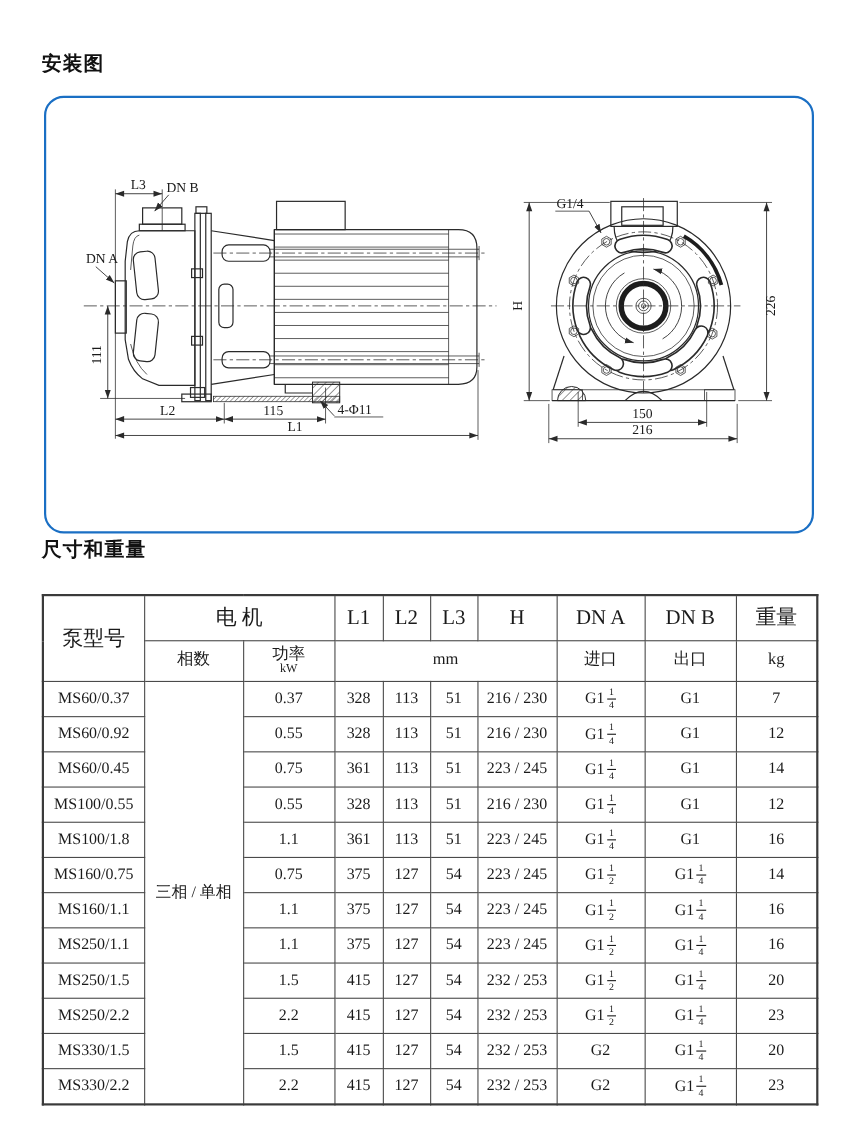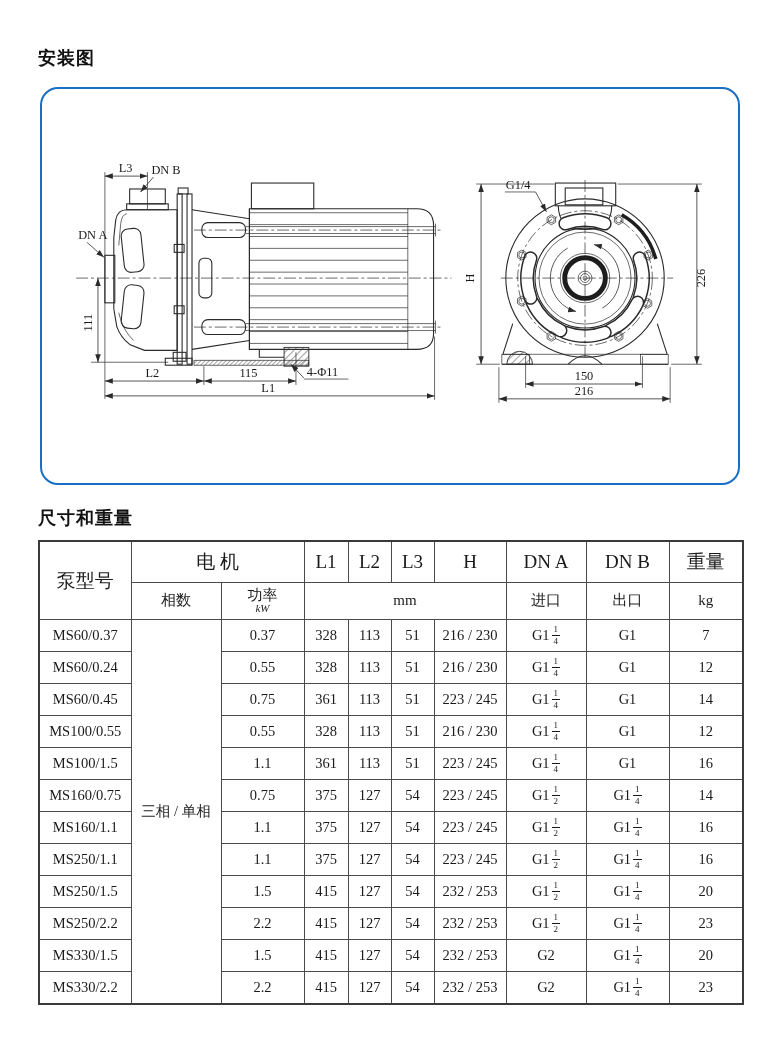--- a/index.html
+++ b/index.html
@@ -1,33 +1,33 @@
 <!DOCTYPE html>
 <html style="--accent: #1a6fc4;"><head>
 <meta charset="utf-8">
 <style>
   html,body{margin:0;padding:0;background:#fff;}
   .page{position:relative;width:780px;height:1041px;background:#ffffff;overflow:hidden;
         font-family:"Liberation Serif",serif;color:#1a1a1a;padding-left:16px;}
   .sec-title{position:absolute;left:38px;font-family:"Liberation Sans",sans-serif;
         font-weight:700;font-size:18px;color:#111;letter-spacing:1px;}
   #title-install{top:46px;}
-  #title-dims{top:506px;}
+  #title-dims{top:487px;}
   .diagram-box{position:absolute;left:40px;top:87px;width:696px;height:394px;
         border:2.5px solid var(--accent,#1a6fc4);border-radius:18px;background:#fff;}
   .diagram-box svg{display:block;width:100%;height:100%;}
   
   .spec-table{position:absolute;left:38px;top:540px;border-collapse:collapse;table-layout:fixed;
         width:704px;font-size:14.5px;color:#1a1a1a;border:2px solid #3a3a3a;}
   .spec-table th,.spec-table td{border:1px solid #4a4a4a;text-align:center;vertical-align:middle;
         padding:0;font-weight:normal;line-height:1.15;}
   .spec-table thead tr.r1 th{height:40px;font-size:19px;}
   .spec-table thead tr.r2 th{height:36px;font-size:15px;margin-top:13px;}
   .spec-table tbody td{height:31px;}
-  .unit-small{display:block;font-size:11px;margin-top:-2px;font-style:italic;}
+  .unit-small{display:block;font-size:11px;margin-top:-2px;}
   .frac{display:inline-block;vertical-align:-0.5em;text-align:center;font-size:9px;
         line-height:1;margin-left:2px;}
   .frac .fn{display:block;padding:0 2px 1px 2px;border-bottom:1px solid #1a1a1a;}
   .frac .fd{display:block;padding-top:1px;}
   
   .ln{stroke:#2a2a2a;stroke-width:1.1;fill:none;}
   .lnt{stroke:#2a2a2a;stroke-width:0.7;fill:none;}
   .cl{stroke:#2a2a2a;stroke-width:0.7;fill:none;stroke-dasharray:12 3 3 3;}
   .dim{stroke:#2a2a2a;stroke-width:0.8;fill:none;}
   .lbl{font-family:"Liberation Serif",serif;font-size:12.5px;fill:#1a1a1a;}
@@ -301,21 +301,21 @@
           <td>0.37</td>
           <td>328</td>
           <td>113</td>
           <td>51</td>
           <td>216 / 230</td>
           <td>G1<span class="frac"><span class="fn">1</span><span class="fd">4</span></span></td>
           <td>G1</td>
           <td>7</td>
         </tr>
         <tr>
-          <td>MS60/0.24</td>
+          <td>MS60/0.92</td>
           <td>0.55</td>
           <td>328</td>
           <td>113</td>
           <td>51</td>
           <td>216 / 230</td>
           <td>G1<span class="frac"><span class="fn">1</span><span class="fd">4</span></span></td>
           <td>G1</td>
           <td>12</td>
         </tr>
         <tr>
@@ -334,21 +334,21 @@
           <td>0.55</td>
           <td>328</td>
           <td>113</td>
           <td>51</td>
           <td>216 / 230</td>
           <td>G1<span class="frac"><span class="fn">1</span><span class="fd">4</span></span></td>
           <td>G1</td>
           <td>12</td>
         </tr>
         <tr>
-          <td>MS100/1.5</td>
+          <td>MS100/1.8</td>
           <td>1.1</td>
           <td>361</td>
           <td>113</td>
           <td>51</td>
           <td>223 / 245</td>
           <td>G1<span class="frac"><span class="fn">1</span><span class="fd">4</span></span></td>
           <td>G1</td>
           <td>16</td>
         </tr>
         <tr>

